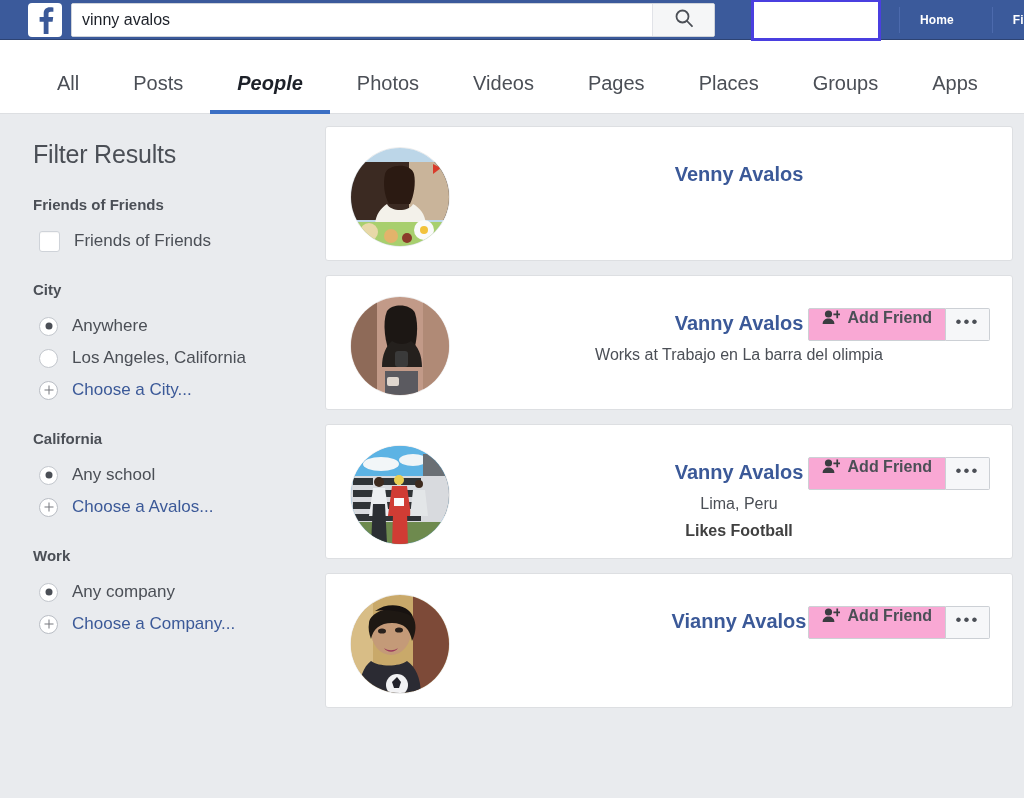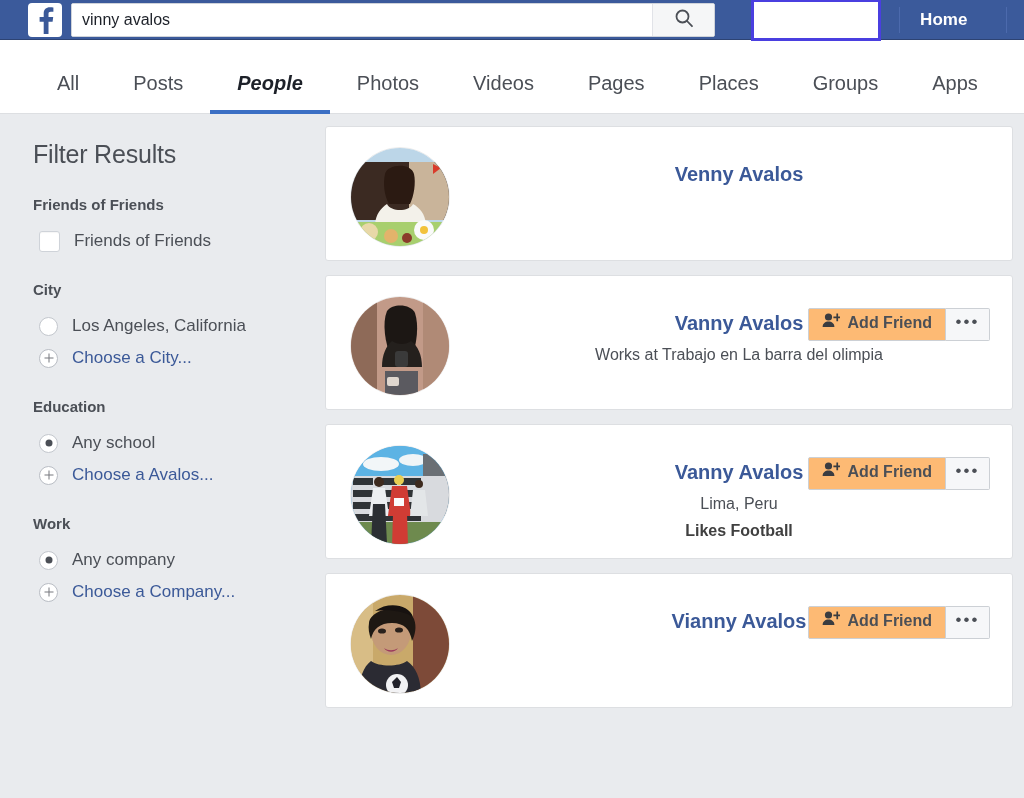--- a/index.html
+++ b/index.html
@@ -80,21 +80,21 @@
   .nav-sep {
     width: 1px;
     height: 26px;
     background: #4c6aad;
     margin: 0 0 0 18px;
     flex: 0 0 auto;
   }
 
   .nav-link {
     color: #ffffff;
-    font-size: 17px;
+    font-size: 12px;
     font-weight: bold;
     padding: 0 20px;
     white-space: nowrap;
     cursor: pointer;
     letter-spacing: .1px;
   }
   .nav-link.partial { padding-right: 0; }
 
   
   .tabsbar {
@@ -258,25 +258,25 @@
 
   .card-actions {
     position: absolute;
     right: 22px;
     top: 32px;
     display: flex;
     align-items: stretch;
   }
   .btn-addfriend {
     display: flex;
-    align-items: flex-end;
+    align-items: flex-start;
     gap: 8px;
     height: 33px;
-    padding: 8px 13px;
-    background: #fdba74;
+    padding: 0 13px;
+    background: #f9a8d4;
     border: 1px solid #ccd0d5;
     border-radius: 2px 0 0 2px;
     font-size: 16px;
     font-weight: bold;
     color: #4b4f56;
     cursor: pointer;
     white-space: nowrap;
     font-family: "Liberation Sans", sans-serif;
   }
   .btn-more {
@@ -349,31 +349,35 @@
       <div class="filter-head">Friends of Friends</div>
       <div class="filter-row">
         <span class="cbox"></span>
         <span class="filter-label">Friends of Friends</span>
       </div>
     </div>
 
     <div class="filter-group">
       <div class="filter-head">City</div>
       <div class="filter-row">
+        <span class="radio sel"></span>
+        <span class="filter-label">Anywhere</span>
+      </div>
+      <div class="filter-row">
         <span class="radio"></span>
         <span class="filter-label">Los Angeles, California</span>
       </div>
       <div class="filter-row">
         <span class="plus"></span>
         <span class="filter-label link">Choose a City...</span>
       </div>
     </div>
 
     <div class="filter-group">
-      <div class="filter-head">Education</div>
+      <div class="filter-head">California</div>
       <div class="filter-row">
         <span class="radio sel"></span>
         <span class="filter-label">Any school</span>
       </div>
       <div class="filter-row">
         <span class="plus"></span>
         <span class="filter-label link">Choose a Avalos...</span>
       </div>
     </div>
 

